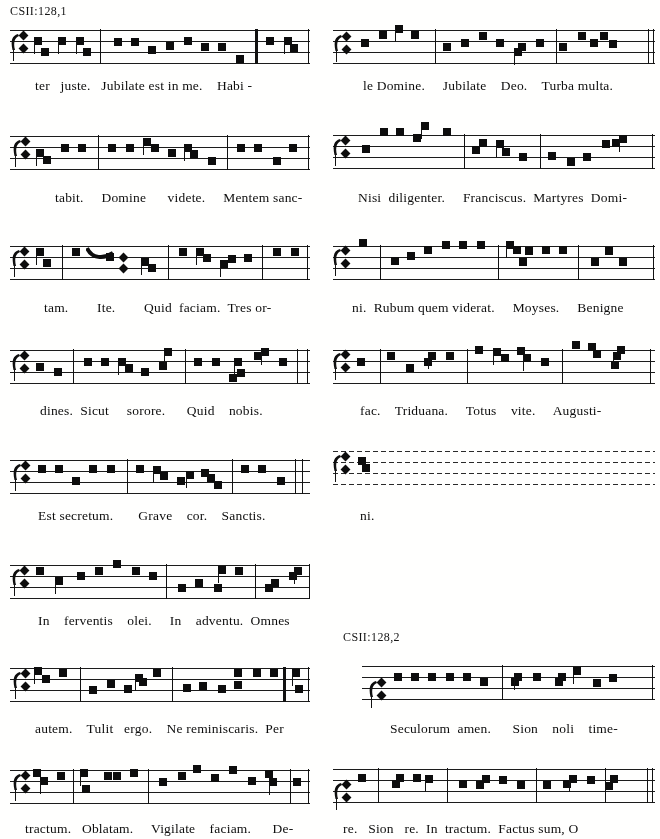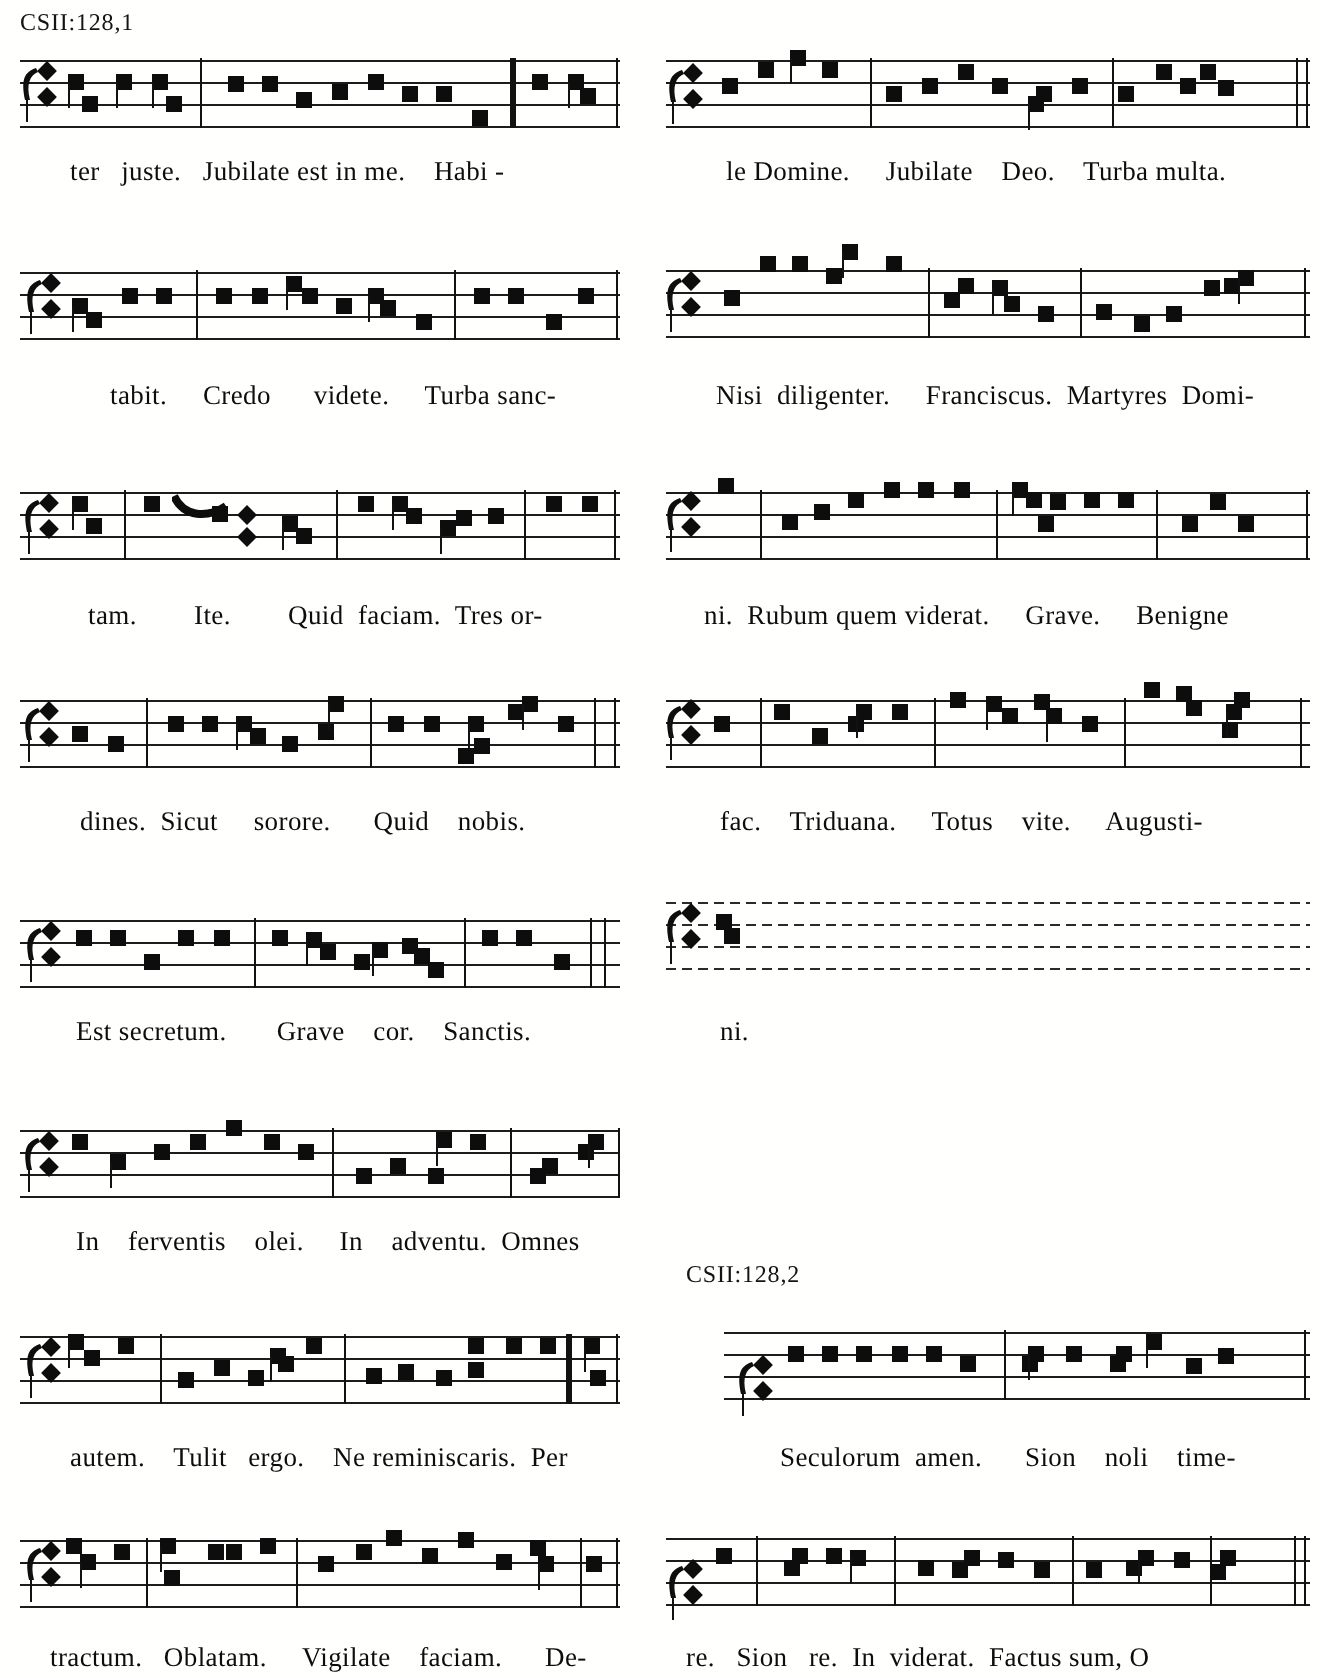--- a/index.html
+++ b/index.html
@@ -82,21 +82,21 @@
       <div class="note" style="left: 151px; top: 144px;"></div>
       <div class="note" style="left: 168px; top: 149px;"></div>
       <div class="note" style="left: 184px; top: 144px;"></div>
       <div class="stem" style="left: 184px; top: 148px; height: 13px;"></div>
       <div class="note" style="left: 190px; top: 150px;"></div>
       <div class="note" style="left: 208px; top: 157px;"></div>
       <div class="note" style="left: 237px; top: 144px;"></div>
       <div class="note" style="left: 254px; top: 144px;"></div>
       <div class="note" style="left: 273px; top: 157px;"></div>
       <div class="note" style="left: 289px; top: 144px;"></div>
-      <div class="cap" style="left: 55px; top: 190px;">tabit.     Credo      videte.     Turba sanc-</div>
+      <div class="cap" style="left: 55px; top: 190px;">tabit.     Domine      videte.     Mentem sanc-</div>
       <div class="sline" style="left: 10px; top: 246px; width: 300px;"></div>
       <div class="sline" style="left: 10px; top: 257px; width: 300px;"></div>
       <div class="sline" style="left: 10px; top: 268px; width: 300px;"></div>
       <div class="sline" style="left: 10px; top: 279px; width: 300px;"></div>
       <div class="bar" style="left: 62px; top: 245px; height: 35px;"></div>
       <div class="bar" style="left: 168px; top: 245px; height: 35px;"></div>
       <div class="bar" style="left: 262px; top: 245px; height: 35px;"></div>
       <div class="bar" style="left: 307px; top: 245px; height: 35px;"></div>
       <div class="clefsvg" style="left: 10px; top: 249px;"><svg width="11" height="18" viewBox="0 0 11 18">
           <path d="M9,1 C3,3 1.5,7 3.5,17 L6,17 C4,9 6,4.5 10,3 Z" fill="#0d0d0d"></path>
@@ -392,21 +392,21 @@
       <div class="note" style="left: 506px; top: 241px;"></div>
       <div class="stem" style="left: 506px; top: 245px; height: 13px;"></div>
       <div class="note" style="left: 513px; top: 246px;"></div>
       <div class="note" style="left: 519px; top: 258px;"></div>
       <div class="note" style="left: 525px; top: 247px;"></div>
       <div class="note" style="left: 542px; top: 246px;"></div>
       <div class="note" style="left: 559px; top: 246px;"></div>
       <div class="note" style="left: 591px; top: 258px;"></div>
       <div class="note" style="left: 605px; top: 247px;"></div>
       <div class="note" style="left: 619px; top: 258px;"></div>
-      <div class="cap" style="left: 352px; top: 300px;">ni.  Rubum quem viderat.     Grave.     Benigne</div>
+      <div class="cap" style="left: 352px; top: 300px;">ni.  Rubum quem viderat.     Moyses.     Benigne</div>
       <div class="sline" style="left: 333px; top: 350px; width: 322px;"></div>
       <div class="sline" style="left: 333px; top: 361px; width: 322px;"></div>
       <div class="sline" style="left: 333px; top: 372px; width: 322px;"></div>
       <div class="sline" style="left: 333px; top: 383px; width: 322px;"></div>
       <div class="bar" style="left: 380px; top: 349px; height: 35px;"></div>
       <div class="bar" style="left: 467px; top: 349px; height: 35px;"></div>
       <div class="bar" style="left: 562px; top: 349px; height: 35px;"></div>
       <div class="bar" style="left: 650px; top: 349px; height: 35px;"></div>
       <div class="clefsvg" style="left: 331px; top: 352px;"><svg width="11" height="18" viewBox="0 0 11 18">
           <path d="M9,1 C3,3 1.5,7 3.5,17 L6,17 C4,9 6,4.5 10,3 Z" fill="#0d0d0d"></path>
@@ -506,15 +506,15 @@
       <div class="note" style="left: 482px; top: 775px;"></div>
       <div class="note" style="left: 499px; top: 776px;"></div>
       <div class="note" style="left: 517px; top: 781px;"></div>
       <div class="note" style="left: 543px; top: 781px;"></div>
       <div class="note" style="left: 563px; top: 780px;"></div>
       <div class="note" style="left: 569px; top: 775px;"></div>
       <div class="stem" style="left: 569px; top: 779px; height: 13px;"></div>
       <div class="note" style="left: 587px; top: 776px;"></div>
       <div class="note" style="left: 605px; top: 782px;"></div>
       <div class="note" style="left: 610px; top: 775px;"></div>
-      <div class="cap" style="left: 343px; top: 821px;">re.   Sion   re.  In  viderat.  Factus sum, O</div>
+      <div class="cap" style="left: 343px; top: 821px;">re.   Sion   re.  In  tractum.  Factus sum, O</div>
     </div>
 </div>
 
 </body></html>

